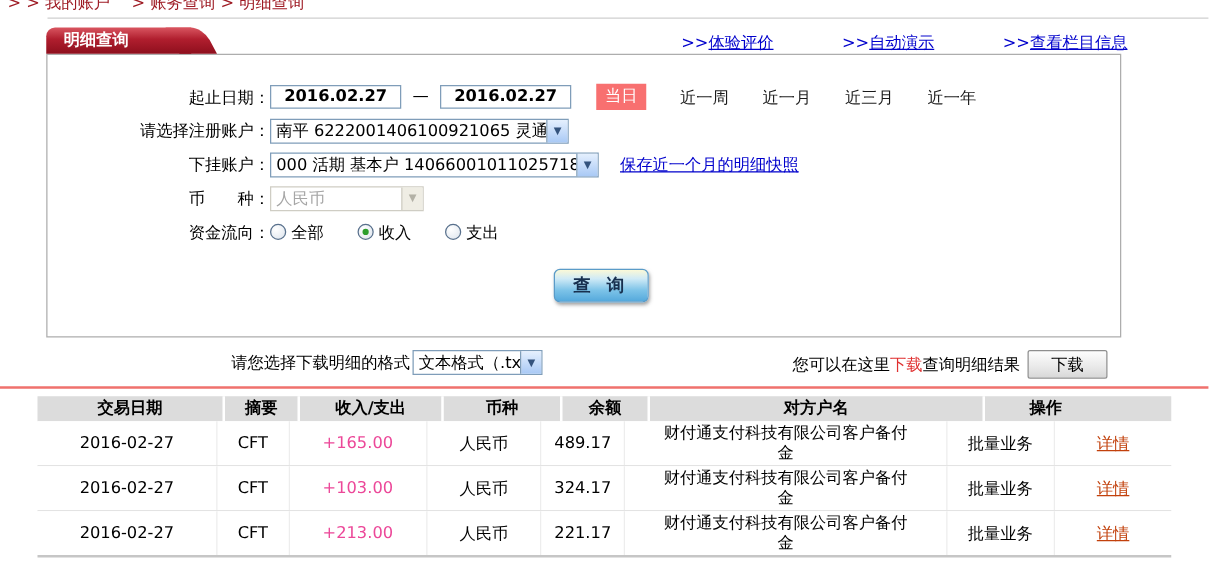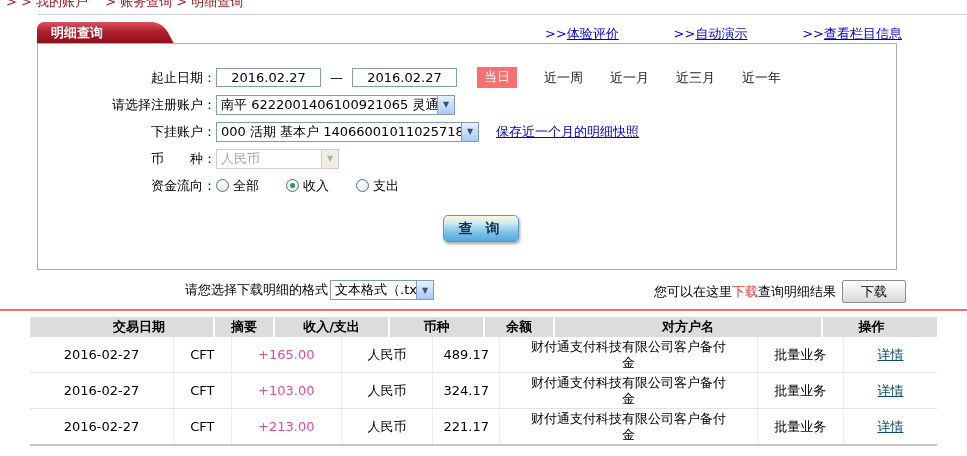--- a/index.html
+++ b/index.html
@@ -21,21 +21,21 @@
 
   
   .toplinks { position:absolute; top:25px; left:545px; width:357px; display:flex; justify-content:space-between; }
   .toplink { color:#0000cc; text-decoration:none; cursor:pointer; white-space:nowrap; }
   .toplink .lt { text-decoration:underline; }
 
   
   .panel { position:absolute; left:37px; top:43px; width:860px; height:227px; border:1px solid #adadad; background:#fff; padding-top:20px; }
   .frow { display:flex; align-items:center; height:27px; }
   .flabel { width:178px; text-align:right; white-space:pre; }
-  .dinput { width:105px; height:19px; border:1px solid #7f9db9; text-align:center; font-family:inherit; font-size:13px; color:#000; }
+  .dinput { width:105px; height:19px; border:1px solid #7f9db9; text-align:center; font-family:inherit; font-size:13px; color:#000;font-weight:bold; }
   .dash { margin:0 9px; }
   .today { margin-left:20px; background:#f87070; color:#fff; padding:1px 7px 2px; cursor:pointer; }
   .qrange { margin-left:27px; color:#1a1a1a; cursor:pointer; }
 
   
   .xsel { height:20px; border:1px solid #7f9db9; background:#fff; display:flex; align-items:center; cursor:pointer; }
   .xsel-text { flex:1; padding-left:4px; white-space:nowrap; overflow:hidden; }
   .xsel-btn { width:17px; height:100%; border-left:1px solid #7f9db9; background:linear-gradient(180deg,#e5f0fe 0%,#a9c9f5 100%);
               display:flex; align-items:center; justify-content:center; font-size:8px; color:#34537d; }
   .xsel.disabled { border-color:#cfcdc4; cursor:default; }
@@ -52,42 +52,42 @@
 
   
   .btnrow { display:flex; justify-content:center; margin-top:16px; }
   .query-btn { width:76px; height:27px; border:1px solid #5a9bc8; border-radius:5px;
                background:linear-gradient(180deg,#fbf9d8 0%,#cfeaf6 28%,#7cc3e8 65%,#55a9dc 100%);
                box-shadow:1px 2px 3px rgba(90,90,90,.55);
                font-family:inherit; font-size:14px; font-weight:bold; color:#18304f; letter-spacing:4px; cursor:pointer;margin-left:28px; }
 
   
   .dl-left { position:absolute; top:280px; left:185px; display:flex; align-items:center; }
-  .dl-right { position:absolute; top:280px; left:654px; display:flex; align-items:center; }
+  .dl-right { position:absolute; top:280px; left:634px; display:flex; align-items:center; }
   .dl-sel { width:104px; margin-left:2px; }
   .dl-red { color:#e03030; }
   .dl-btn { margin-left:6px; width:64px; height:23px; border:1px solid #8e8e8e; border-radius:2px;
             background:linear-gradient(180deg,#fdfdfd 0%,#e9e9e9 60%,#d8d8d8 100%);
             font-family:inherit; font-size:13px; color:#000; cursor:pointer; }
 
   .redline { position:absolute; top:309px; left:0; width:967px; height:2px; background:#f0716d; }
 
   
   .dtable { position:absolute; left:30px; top:317px; width:907px; border-bottom:2px solid #c6c6c6; }
-  .thead { display:flex; background:#dcdcdc; height:20px; line-height:20px; font-weight:bold;padding-left:35px; }
+  .thead { display:flex; background:#dcdcdc; height:20px; line-height:20px; font-weight:bold; }
   .hcell { text-align:center; border-right:2px solid #fff; }
   .hcell:last-child { border-right:none; }
   .trow { display:flex; background:#fff; border-bottom:1px solid #e3e3e3; }
   .trow:last-child { border-bottom:none; }
   .bcell { display:flex; align-items:center; justify-content:center; min-height:35px; border-right:1px solid #ededed; text-align:center; }
   .bcell:last-child { border-right:none; }
   .c0{width:150px}.c1{width:60px}.c2{width:115px}.c3{width:95px}.c4{width:70px}.c5{width:268px}.c6{width:90px}.c7{width:97px}
   .amount { color:#ec4899; }
   .cparty { display:inline-block; max-width:205px; line-height:16px; }
-  .detail-link { color:#0c4a6e; text-decoration:underline; cursor:pointer; }
+  .detail-link { color:#c2410c; text-decoration:underline; cursor:pointer; }
 </style>
 </head>
 <body>
 
 <div id="screen">
 
   <div class="breadcrumb">&gt; &gt; 我的账户 　&gt; 账务查询 &gt; 明细查询</div>
   <div class="topline"></div>
 
   <div class="tab">

